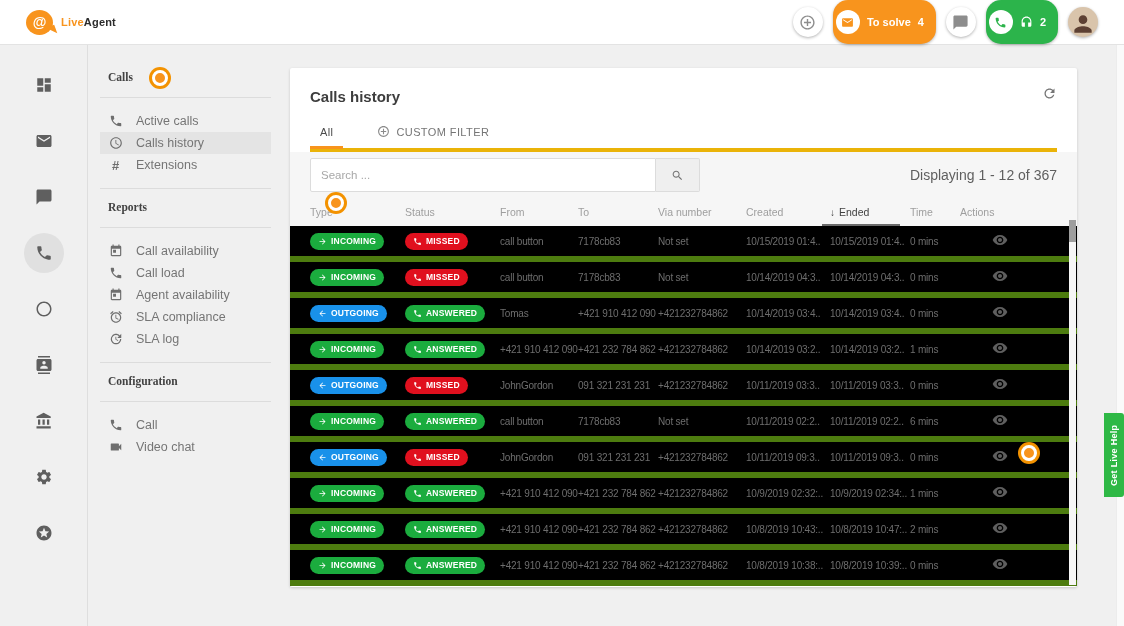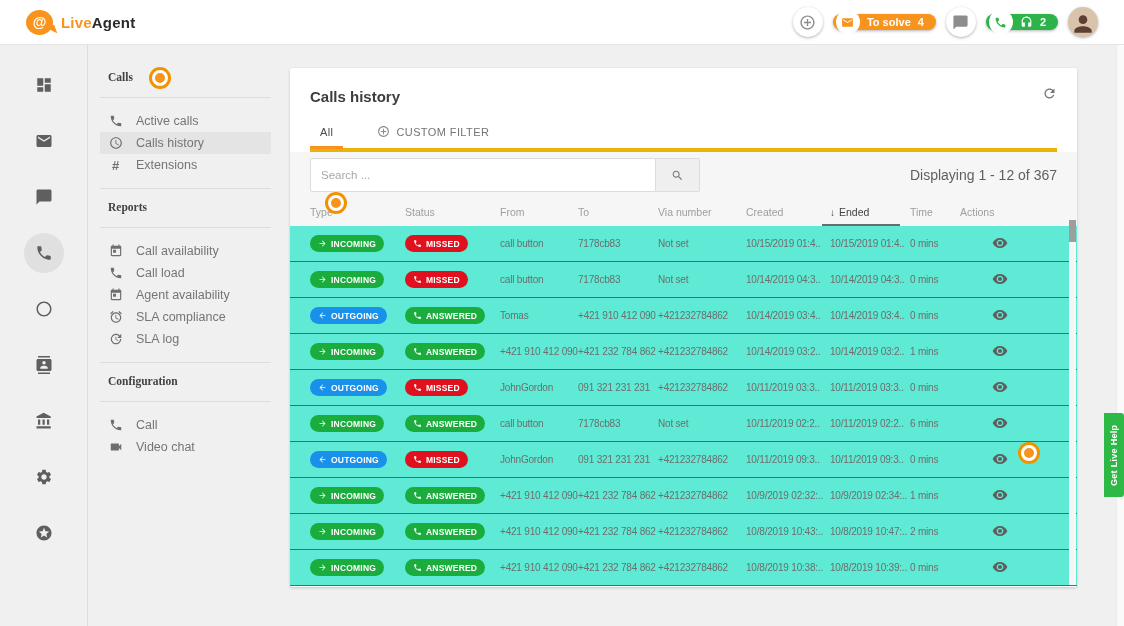--- a/index.html
+++ b/index.html
@@ -8,27 +8,27 @@
   svg { display:block; }
 
   
   .topbar { position:absolute; left:0; top:0; width:1124px; height:45px; background:#fff;
             border-bottom:1px solid #e3e3e3; display:flex; align-items:center; padding:0 26px; z-index:6; }
   .logo { display:flex; align-items:center; gap:8px; }
   .logo-bubble { width:27px; height:25px; background:#F8941D; border-radius:50%; position:relative;
                  color:#fff; font-weight:bold; font-size:14px; display:flex; align-items:center; justify-content:center; }
   .logo-bubble::after { content:""; position:absolute; right:-3px; bottom:0; width:0; height:0;
                  border-left:9px solid transparent; border-top:9px solid #F8941D; transform:rotate(-20deg); }
-  .logo-text { font-size:15px; font-weight:bold; color:#2b2b2b; letter-spacing:.2px; }
+  .logo-text { font-size:11px; font-weight:bold; color:#2b2b2b; letter-spacing:.2px; }
   .logo-text .live { color:#F8941D; }
   .topbar-right { margin-left:auto; display:flex; align-items:center; gap:10px; }
   .circle-btn { width:30px; height:30px; border-radius:50%; background:#fff;
                 box-shadow:0 1px 3px rgba(0,0,0,.3); display:flex; align-items:center; justify-content:center; }
   .circle-btn svg { width:17px; height:17px; fill:#8d8d8d; }
-  .pill { height:16px; border-radius:15px; display:flex; align-items:center; padding:0 12px 0 3px; gap:7px;
+  .pill { height:44px; border-radius:15px; display:flex; align-items:center; padding:0 12px 0 3px; gap:7px;
           color:#fff; font-size:11px; font-weight:bold; box-shadow:0 1px 3px rgba(0,0,0,.3); }
   .pill.orange { background:#F8941D; }
   .pill.green  { background:#2CB44B; }
   .pill-circle { width:24px; height:24px; background:#fff; border-radius:50%;
                  display:flex; align-items:center; justify-content:center; }
   .pill-circle svg { width:13px; height:13px; }
   .pill.orange .pill-circle svg { fill:#F8941D; }
   .pill.green  .pill-circle svg { fill:#2CB44B; }
   .pill .w-icon svg { width:13px; height:13px; fill:#fff; }
   .avatar { width:30px; height:30px; border-radius:50%; background:#d9c4ab; overflow:hidden;
@@ -77,21 +77,21 @@
   .displaying { font-size:14px; color:#5f5f5f; }
 
   .grid { display:grid; grid-template-columns:95px 95px 78px 80px 88px 84px 80px 50px 1fr;
           align-items:center; padding-left:20px; }
   .thead { height:28px; font-size:10.5px; color:#9e9e9e; }
   .th { position:relative; height:100%; display:flex; align-items:center; gap:4px; }
   .th.sorted { color:#424242; }
   .th.sorted::after { content:""; position:absolute; left:-8px; bottom:0; width:78px; height:2px; background:#6b6b6b; }
   .sort-arrow { font-size:10px; color:#424242; }
 
-  .row { height:36px; border-bottom:1px solid #4d7c0f; background:#5eead4; }
+  .row { height:36px; border-bottom:6px solid #4d7c0f; background:#000000; }
   .cell { font-size:10px; color:#6e6e6e; white-space:nowrap; overflow:hidden; padding-right:6px; letter-spacing:-.2px; }
   .badge { display:inline-flex; align-items:center; gap:4px; height:17px; padding:0 8px; border-radius:9px;
            color:#fff; font-size:8.5px; font-weight:bold; letter-spacing:.2px; }
   .badge svg { width:9px; height:9px; fill:#fff; }
   .badge.incoming, .badge.answered { background:#1BAC3E; }
   .badge.outgoing { background:#1991EA; }
   .badge.missed   { background:#E0101E; }
   .c-actions { overflow:visible; }
   .eye-btn { display:inline-block; margin-left:32px; cursor:pointer; }
   .eye-btn svg { width:16px; height:16px; fill:#5f5f5f; }

